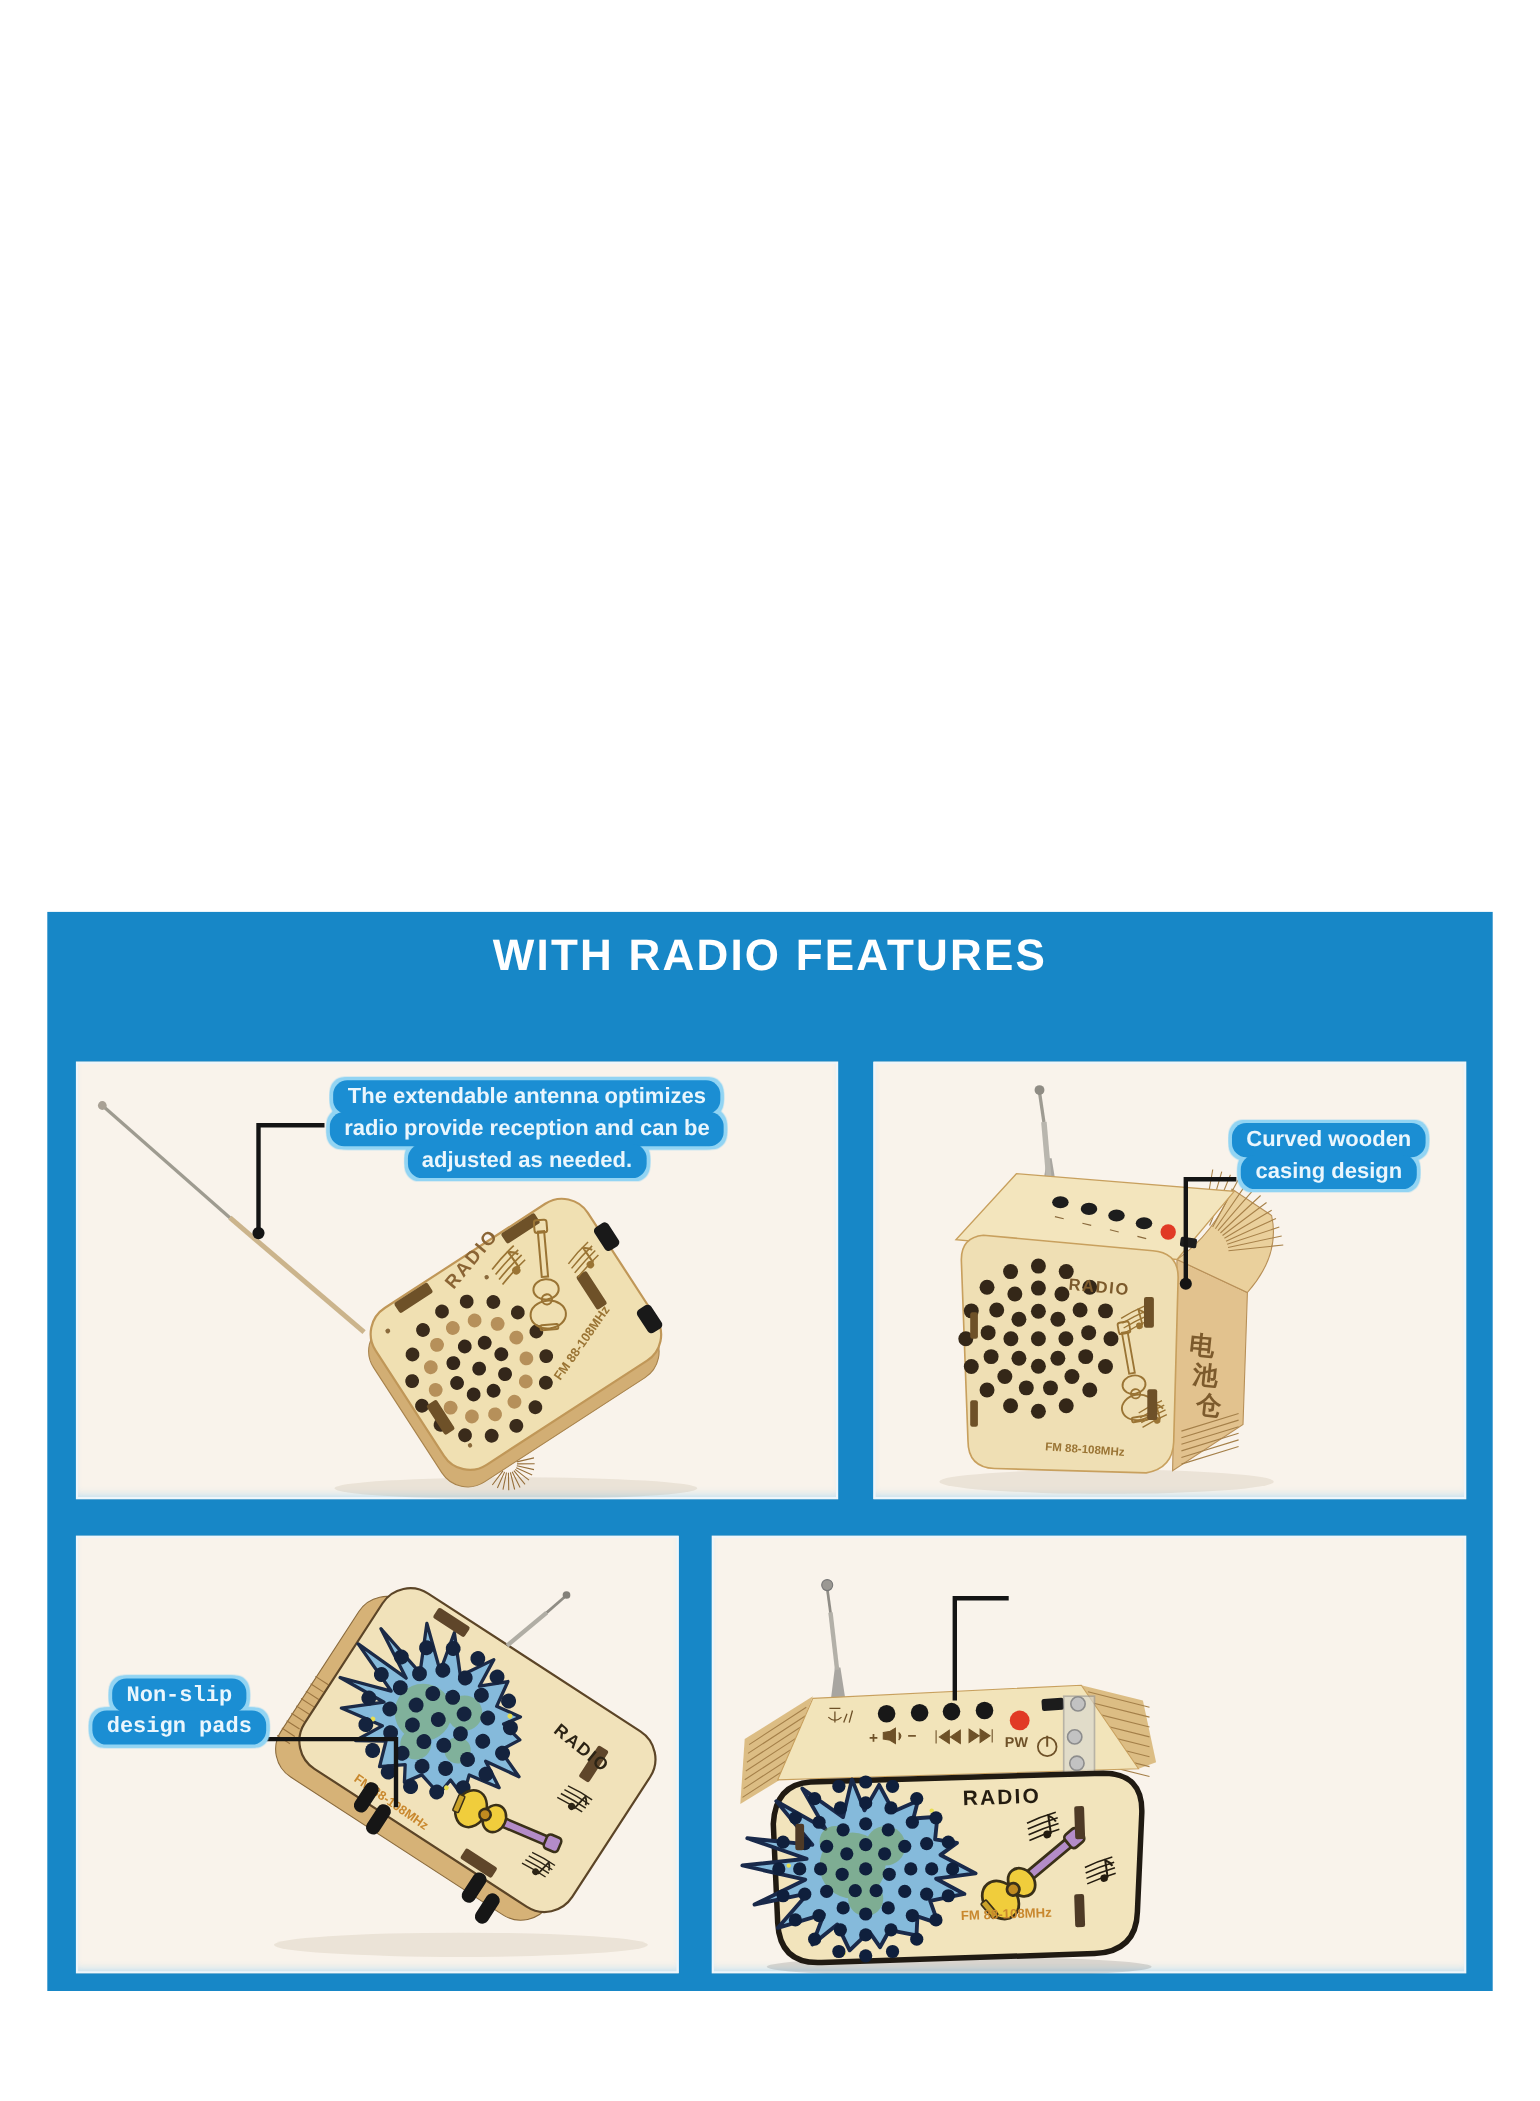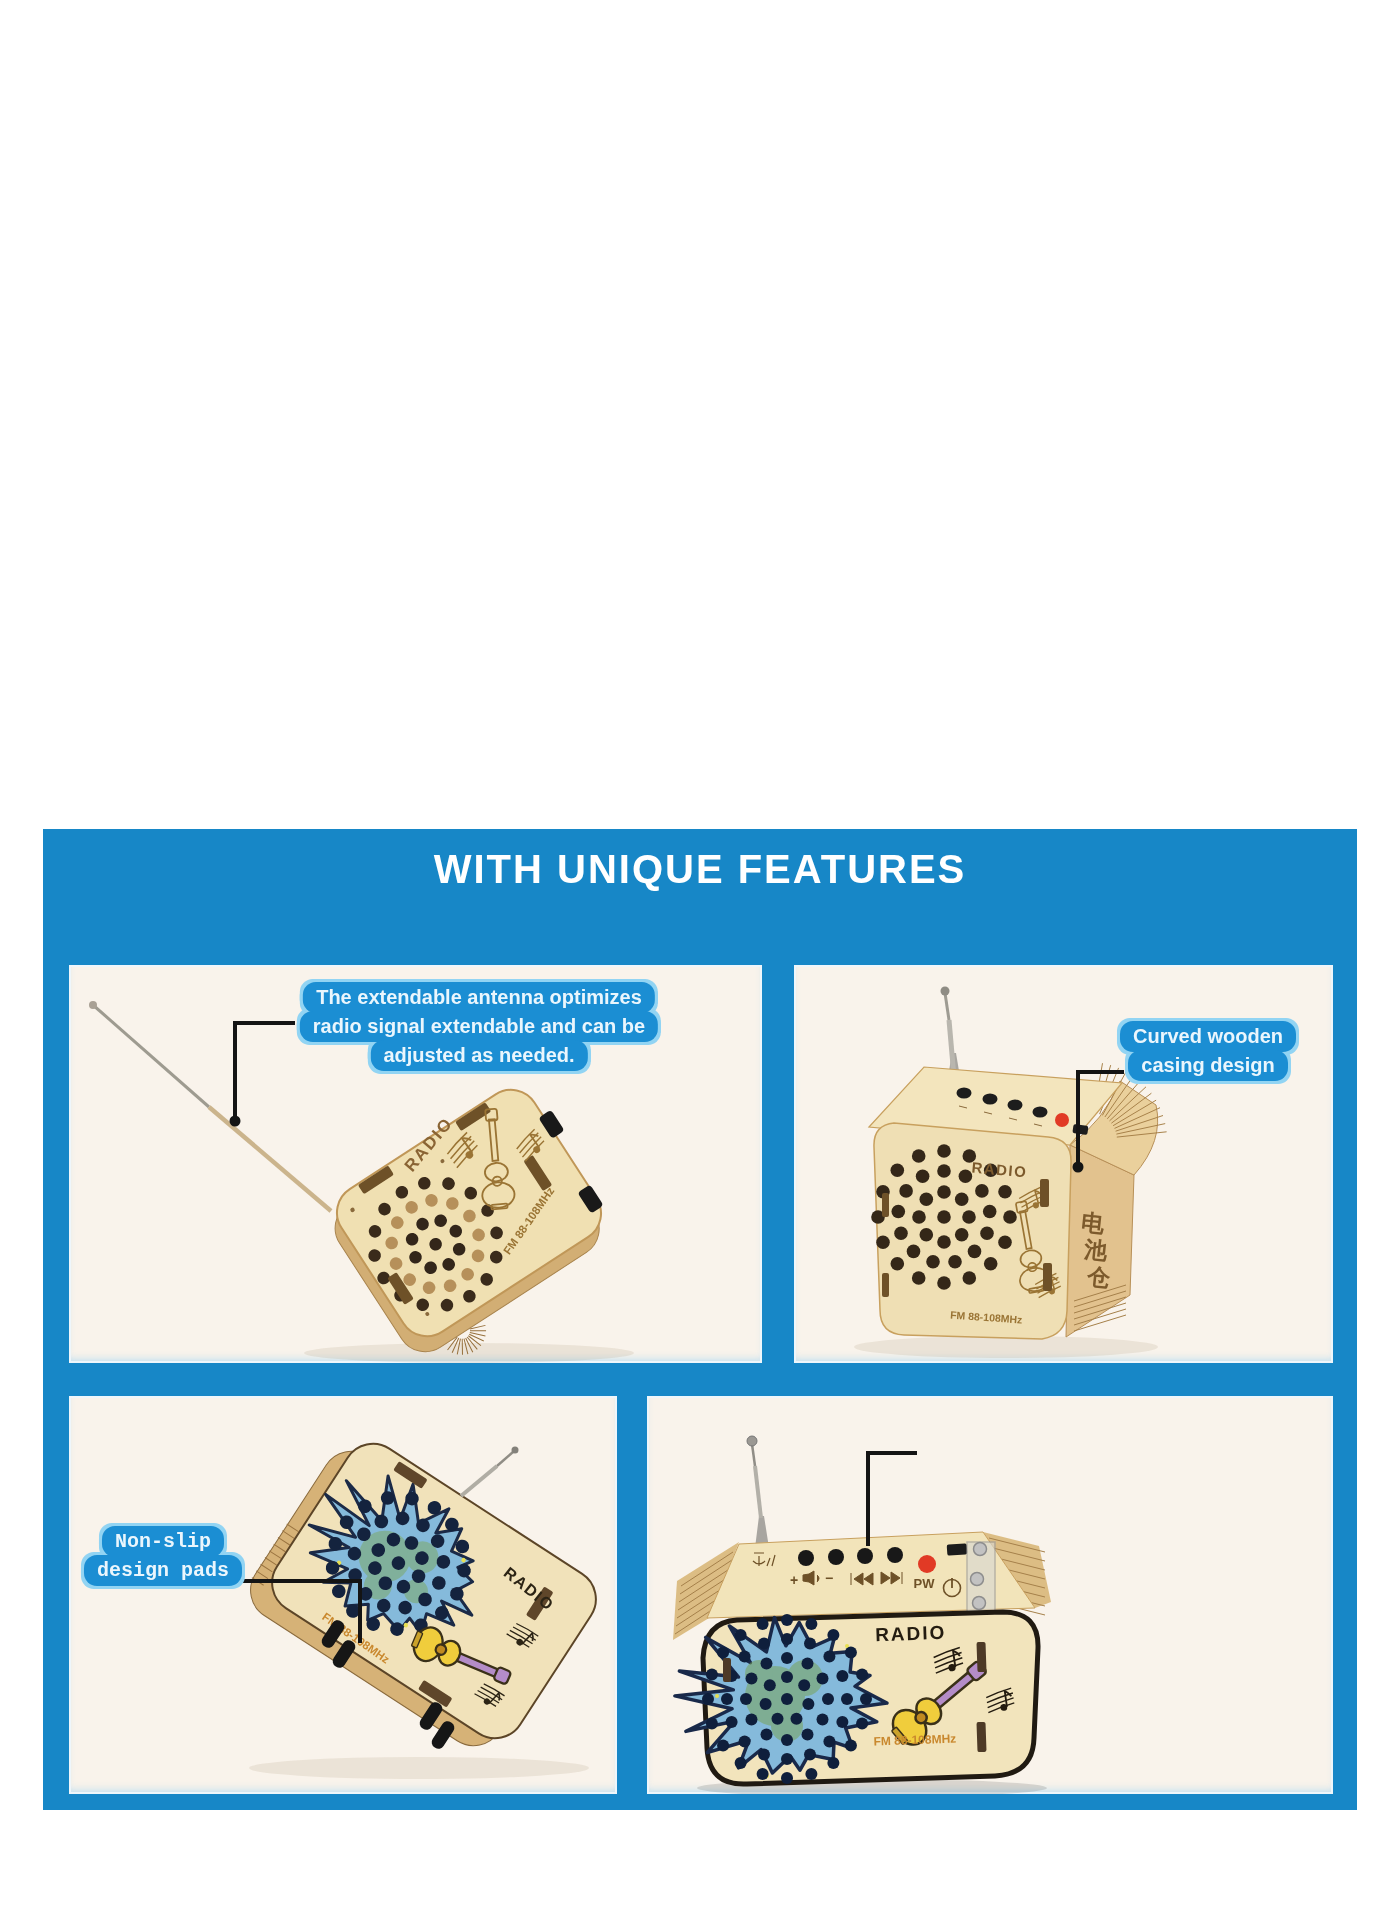--- a/index.html
+++ b/index.html
@@ -59,21 +59,21 @@
       <circle cx="0" cy="2" r="4.5" fill="#c08a20"></circle>
       <rect x="-7" y="22" width="14" height="5" rx="1" fill="#caa22a" stroke-width="1.2"></rect>
     </g>
   </defs>
 </svg>
 
 <div class="canvas">
   <div class="board">
 
     <div class="board-header">
-      <div>WITH UNIQUE FEATURES</div>
+      <div>WITH RADIO FEATURES</div>
     </div>
 
     <section class="panel panel-antenna">
       <svg class="art" width="693" height="398" viewBox="0 0 693 398">
         <ellipse cx="400" cy="388" rx="165" ry="10" fill="rgba(120,90,40,0.10)"></ellipse>
 
         <g>
           <line x1="24" y1="40" x2="140" y2="142" stroke="#9e9b90" stroke-width="3"></line>
           <line x1="140" y1="142" x2="262" y2="246" stroke="#cbb48c" stroke-width="4.5"></line>
           <circle cx="24" cy="40" r="4" fill="#a9a195"></circle>
@@ -146,21 +146,21 @@
         <use href="#guitar" transform="translate(428,214) rotate(-5) scale(1.15)" color="#9a7434"></use>
         <text x="463" y="258" transform="rotate(-55 463 258)" class="eng" font-size="11.5" fill="#9a7434" text-anchor="middle">FM 88-108MHz</text>
 
         <g>
           <polyline points="226,58 166,58 166,156" fill="none" stroke="var(--connector)" stroke-width="4"></polyline>
           <circle cx="166" cy="156" r="5.5" fill="var(--connector)"></circle>
         </g>
       </svg>
       <div class="callout" style="left:410px;top:17px;">
         <span class="co-line">The extendable antenna optimizes</span>
-        <span class="co-line">radio signal extendable and can be</span>
+        <span class="co-line">radio provide reception and can be</span>
         <span class="co-line">adjusted as needed.</span>
       </div>
     </section>
 
     <section class="panel panel-casing">
       <svg class="art" width="539" height="398" viewBox="0 0 539 398">
         <ellipse cx="212" cy="382" rx="152" ry="11" fill="rgba(120,90,40,0.10)"></ellipse>
 
         <g>
           <polygon points="153,118 167,118 162,88 158,88" fill="#a9a6a0"></polygon>

